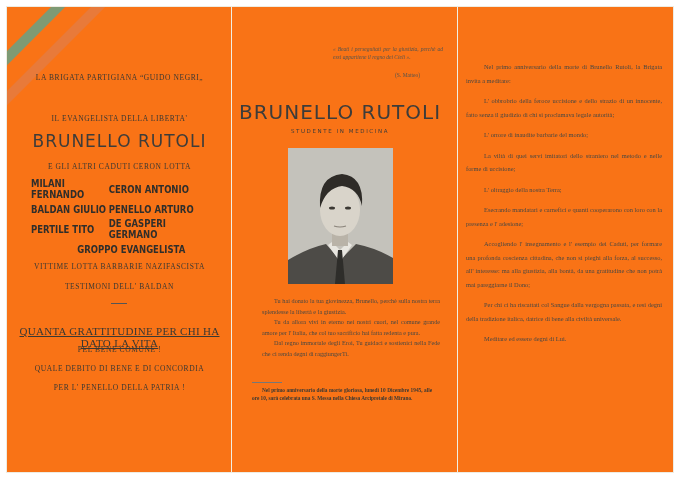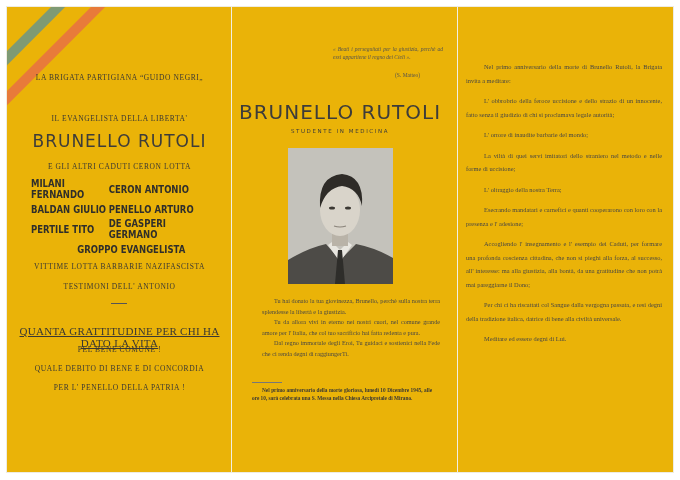--- a/index.html
+++ b/index.html
@@ -5,21 +5,21 @@
   html, body { margin: 0; padding: 0; }
   body {
     width: 680px; height: 480px; overflow: hidden;
     background: #ffffff;
     position: relative;
     font-family: "Liberation Serif", serif;
     color: #3a3833;
   }
   .sheet {
     position: absolute; left: 7px; top: 7px; width: 666px; height: 465px;
-    background: #eab308;
+    background: #f97316;
     box-shadow: 0 0 0 1px #eeece2;
   }
   .fold-line {
     position: absolute; top: 0; width: 1px; height: 100%;
     background: #f1efe4;
   }
   .panel { position: absolute; top: 0; height: 100%; }
   .panel-left { left: 0; width: 225px; }
 
   
@@ -99,21 +99,21 @@
       <div class="row">
         <span class="c1">PERTILE TITO</span>
         <span class="c2">DE GASPERI GERMANO</span>
       </div>
       <div class="row">
         <span class="single">GROPPO EVANGELISTA</span>
       </div>
     </div>
 
     <div class="l1 center caps-small" style="top:255px">VITTIME LOTTA BARBARIE NAZIFASCISTA</div>
-    <div class="l1 center caps-small" style="top:275px">TESTIMONI DELL' ANTONIO</div>
+    <div class="l1 center caps-small" style="top:275px">TESTIMONI DELL' BALDAN</div>
     <div class="rule" style="left:104px; top:296px; width:16px;"></div>
 
     <div class="l1 center caps-small" style="top:318px; font-size:11px; letter-spacing:0.3px;text-decoration:underline;">QUANTA GRATTITUDINE PER CHI HA DATO LA VITA</div>
     <div class="l1 center caps-small" style="top:338px">PEL BENE COMUNE !</div>
     <div class="l1 center caps-small" style="top:357px">QUALE DEBITO DI BENE E DI CONCORDIA</div>
     <div class="l1 center caps-small" style="top:376px">PER L' PENELLO DELLA PATRIA !</div>
   </div>
 </div>
 
 <div class="quote">« Beati i perseguitati per la giustizia, perchè ad essi appartiene il regno dei Cieli ».</div>

